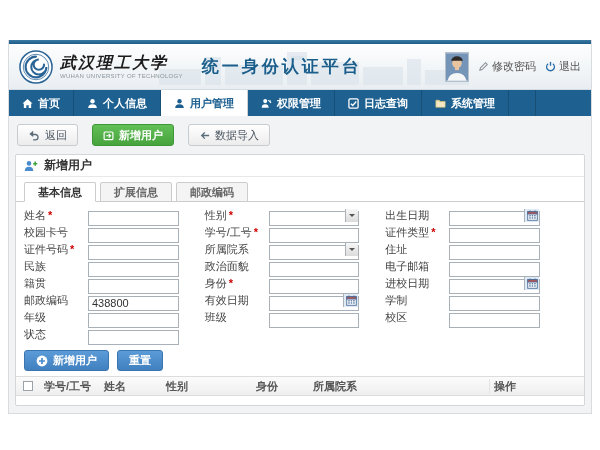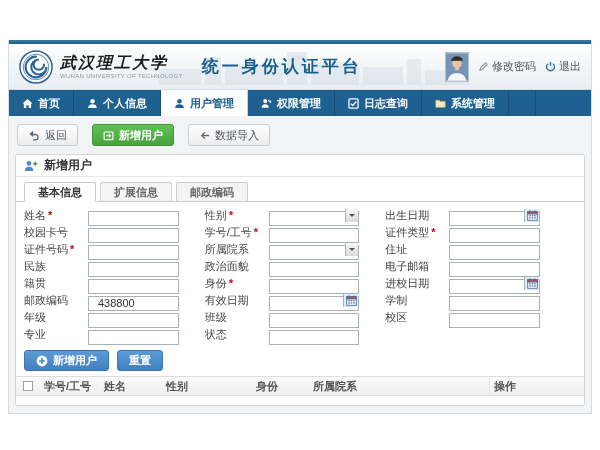--- a/index.html
+++ b/index.html
@@ -48,21 +48,21 @@
   .ptitle{font-size:12px;font-weight:bold;color:#333;}
   .tabs{display:flex;gap:4px;padding:5px 8px 0;border-bottom:1px solid #ccc;}
   .tab{font-size:11px;font-weight:bold;color:#666;background:#f4f4f4;border:1px solid #ccc;padding:0 13px;height:20px;line-height:19px;border-radius:2px 2px 0 0;cursor:pointer;margin-bottom:-1px;}
   .tab.active{background:#fff;color:#333;border-bottom-color:#fff;}
   
   .form{display:grid;grid-template-columns:1fr 1fr 1fr;column-gap:26px;row-gap:2px;padding:6px 44px 3px 8px;}
   .cell{display:flex;align-items:flex-end;height:15px;}
   .flabel{flex:0 0 64px;font-size:11px;color:#444;white-space:nowrap;}
   .req{color:var(--req-red);font-style:normal;font-weight:bold;margin-left:2px;}
   .ctrl{flex:1;position:relative;height:15px;}
-  .ctrl input{width:100%;height:15px;border:1px solid #a8b0b8;font-size:11px;padding:0 9px;background:#fff;color:#333;font-family:inherit;outline:none;}
+  .ctrl input{width:100%;height:15px;border:1px solid #a8b0b8;font-size:11px;padding:0 3px;background:#fff;color:#333;font-family:inherit;outline:none;}
   .selbtn{position:absolute;right:1px;top:1px;width:13px;height:13px;background:linear-gradient(#f7f7f7,#dbdbdb);border-left:1px solid #aab2ba;display:flex;align-items:center;justify-content:center;cursor:pointer;}
   .selbtn:after{content:"";border:3px solid transparent;border-top-color:#555;margin-top:3px;}
   .calbtn{position:absolute;right:1px;top:1px;width:15px;height:13px;background:#dfeaf4;border-left:1px solid #aab2ba;display:flex;align-items:center;justify-content:center;cursor:pointer;line-height:0;}
   
   .actions{display:flex;gap:8px;padding:5px 8px;}
   .bbtn{display:inline-flex;align-items:center;gap:5px;height:21px;padding:0 11px;font-size:11px;font-weight:bold;color:#fff;background:linear-gradient(#5b9bd8,#4180bf);border:1px solid #3a75b0;border-radius:3px;cursor:pointer;font-family:inherit;}
   .bbtn .tic{line-height:0;}
   
   .thead{display:flex;align-items:center;height:20px;background:linear-gradient(#fbfbfb,#efefef);border-top:1px solid #ddd;border-bottom:1px solid #ddd;font-size:11px;font-weight:bold;color:#555;}
   .tcell{padding:0 4px;}
@@ -349,24 +349,20 @@
             </div>
             <div class="cell">
               <span class="flabel">班级</span>
               <span class="ctrl"><input type="text" style=""></span>
             </div>
             <div class="cell">
               <span class="flabel">校区</span>
               <span class="ctrl"><input type="text" style=""></span>
             </div>
             <div class="cell">
-              <span class="flabel">专业</span>
-              <span class="ctrl"><input type="text" style=""></span>
-            </div>
-            <div class="cell">
               <span class="flabel">状态</span>
               <span class="ctrl"><input type="text" style=""></span>
             </div>
           </div>
 
         <div class="actions">
           <button class="bbtn">
             <span class="tic"><svg width="12" height="12" viewBox="0 0 12 12">
                   <circle cx="6" cy="6" r="5.4" fill="#fff"></circle>
                   <path d="M6 3v6M3 6h6" stroke="#4a8bcd" stroke-width="1.7"></path>

